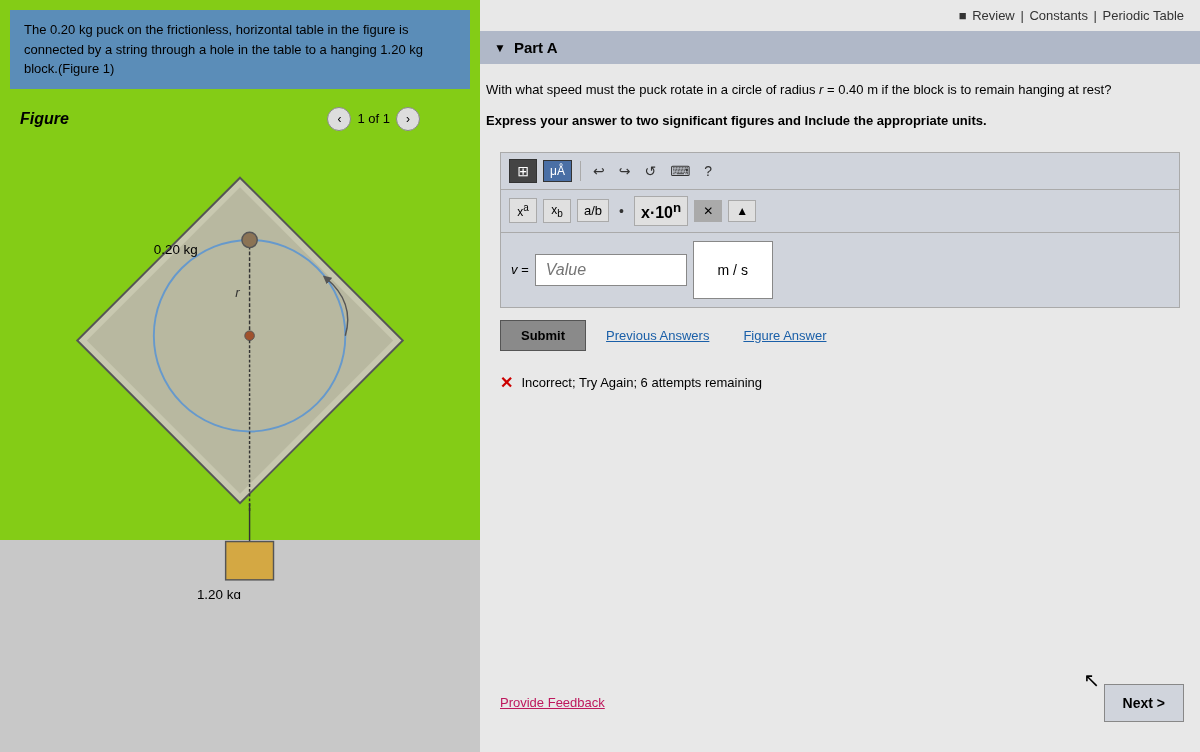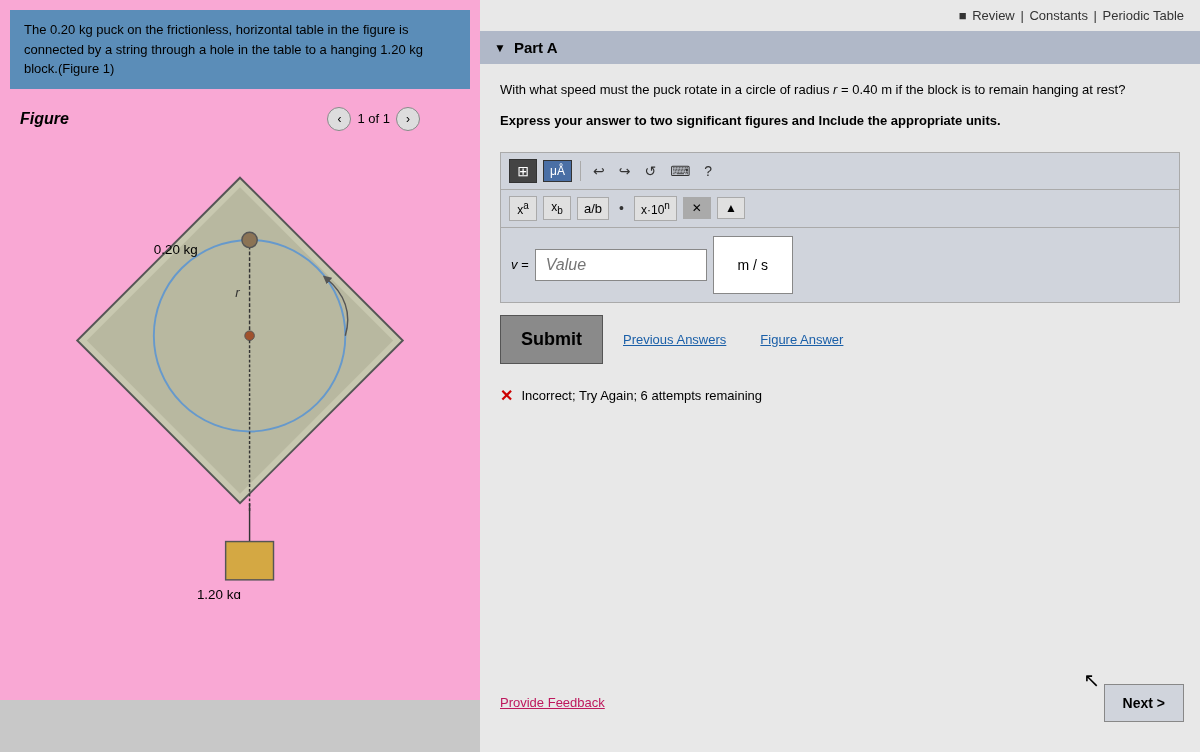--- a/index.html
+++ b/index.html
@@ -8,22 +8,22 @@
       height: 752px;
       font-family: Arial, sans-serif;
       background: #c8c8c8;
       overflow: hidden;
       display: flex;
     }
 
     
     .left-panel {
       width: 480px;
-      height: 700px;
-      background: #f9a8d4;
+      height: 540px;
+      background: #84cc16;
       position: relative;
       flex-shrink: 0;
     }
 
     .problem-text-box {
       background: #5b8db8;
       color: #000;
       padding: 10px 14px;
       margin: 10px;
       font-size: 13px;
@@ -114,21 +114,21 @@
       font-size: 15px;
       font-weight: bold;
     }
 
     .part-arrow {
       margin-right: 8px;
       font-size: 12px;
     }
 
     .question-area {
-      padding: 16px 20px 10px 20px;
+      padding: 16px 20px 10px 6px;
     }
 
     .question-text {
       font-size: 13px;
       line-height: 1.6;
       margin-bottom: 10px;
     }
 
     .question-text strong {
       font-weight: bold;
@@ -206,21 +206,21 @@
       font-style: italic;
     }
 
     .value-input {
       background: #fff;
       border: 1px solid #888;
       padding: 6px 10px;
       font-size: 16px;
       color: #999;
       font-style: italic;
-      width: 172px;
+      width: 152px;
       outline: none;
     }
 
     .unit-display {
       background: #fff;
       border: 1px solid #888;
       padding: 20px 10px;
       font-size: 14px;
       min-width: 80px;
       text-align: center;
@@ -230,22 +230,22 @@
       padding: 12px 20px;
       display: flex;
       align-items: center;
       gap: 20px;
     }
 
     .submit-btn {
       background: #8a8a8a;
       color: #000;
       border: 1px solid #555;
-      padding: 13px 20px;
-      font-size: 18px;
+      padding: 7px 20px;
+      font-size: 13px;
       cursor: pointer;
       font-weight: bold;
     }
 
     .answer-link {
       font-size: 13px;
       color: #1a5fa8;
       text-decoration: underline;
       cursor: pointer;
       margin-right: 14px;
@@ -392,21 +392,21 @@
       <span class="toolbar-icon">↺</span>
       <span class="toolbar-icon">⌨</span>
       <span class="toolbar-icon">?</span>
     </div>
 
     <div class="math-toolbar-second">
       <button class="toolbar-btn light">x<sup>a</sup></button>
       <button class="toolbar-btn light">x<sub>b</sub></button>
       <button class="toolbar-btn light" style="font-size:13px;">a/b</button>
       <span class="toolbar-icon">•</span>
-      <button class="toolbar-btn light" style="font-size:12px;">x·10<sup>n</sup></button>
+      <button class="toolbar-btn light" style="font-size:16px;font-weight:bold;">x·10<sup>n</sup></button>
       <button class="toolbar-btn light" style="background:#aaa;">✕</button>
       <button class="toolbar-btn light">▲</button>
     </div>
 
     <div class="math-input-row">
       <span class="math-eq-label">v =</span>
       <input class="value-input" type="text" placeholder="Value" style="">
       <div class="unit-display">m / s</div>
     </div>
   </div>

